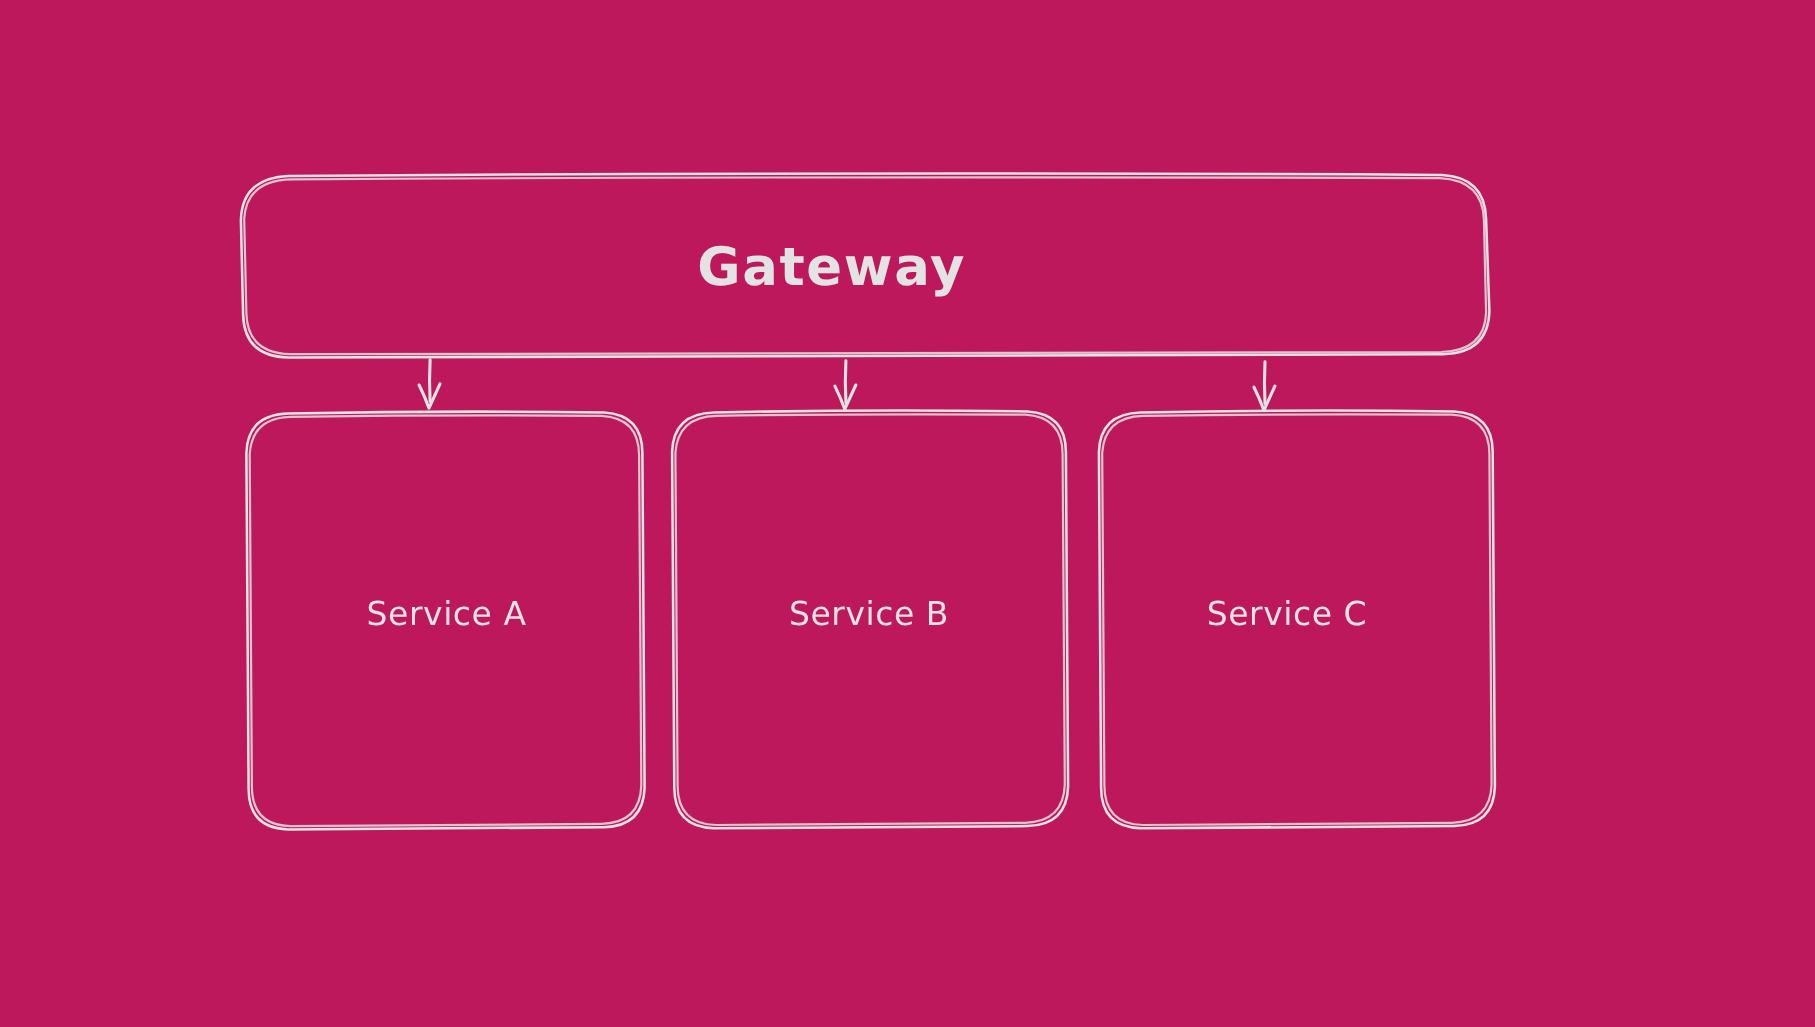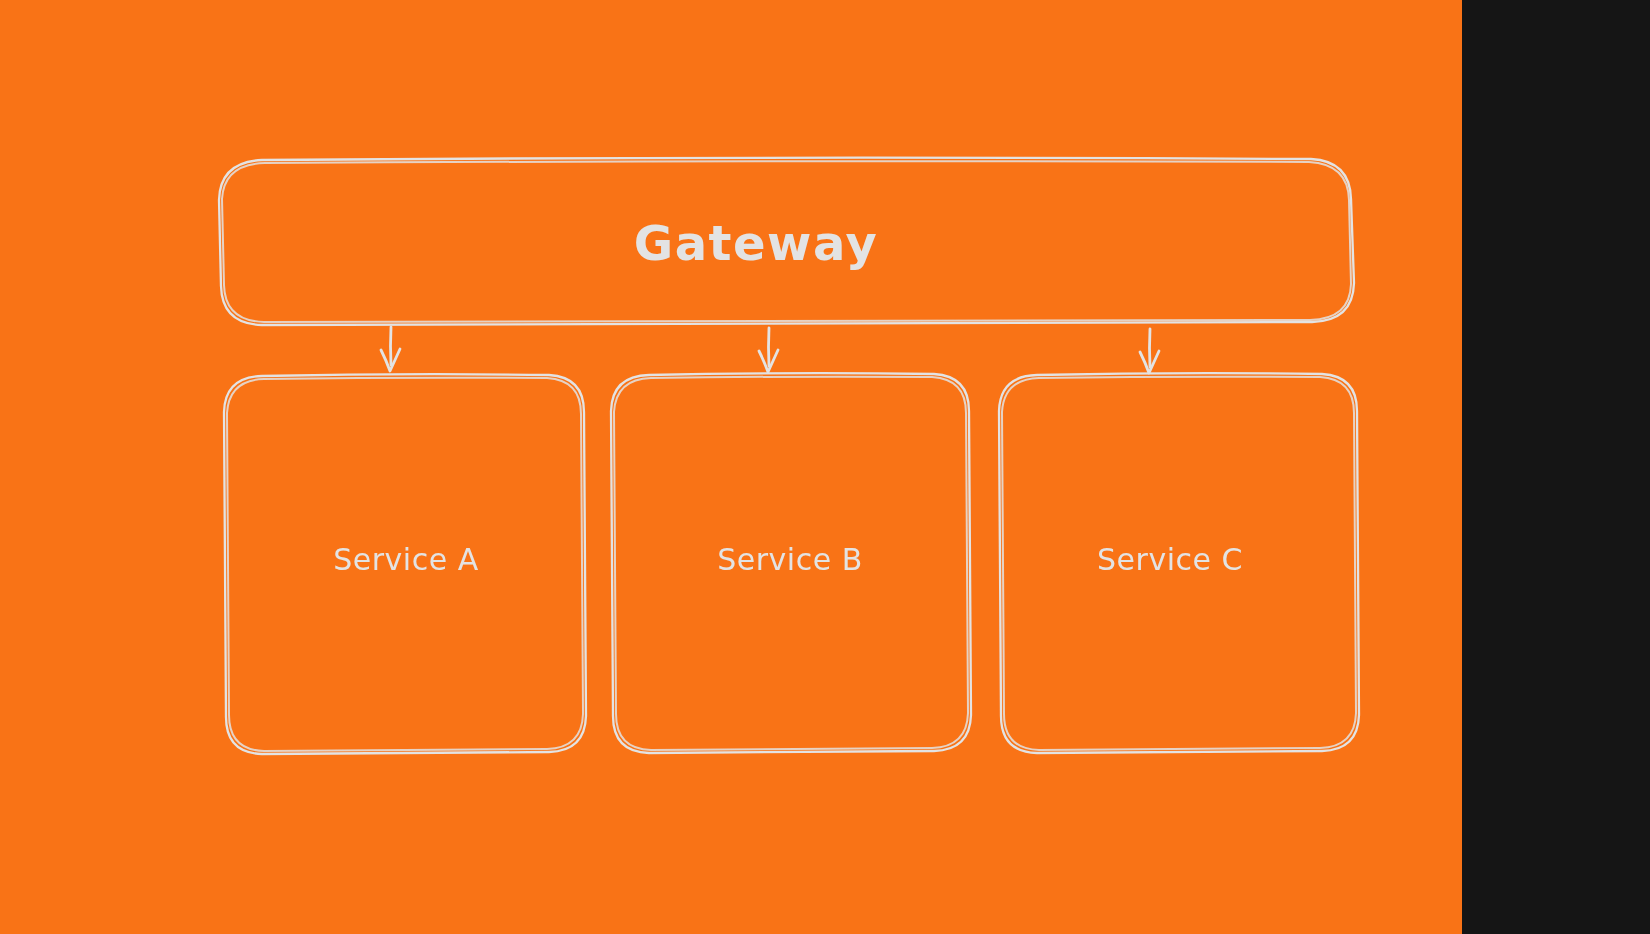--- a/index.html
+++ b/index.html
@@ -5,23 +5,23 @@
   html, body {
     margin: 0;
     padding: 0;
     background: #151515;
     width: 1650px;
     height: 934px;
     overflow: hidden;
   }
   .canvas {
     position: relative;
-    width: 1462px;
+    width: 1650px;
     height: 934px;
-    background: #f97316;
+    background: #be185d;
     text-align: right;
   }
   svg { display: block; }
   .sketch {
     fill: none;
     stroke: #e3e3e3;
     stroke-linecap: round;
     stroke-linejoin: round;
   }
   .box-pass { stroke-width: 2.3; }

